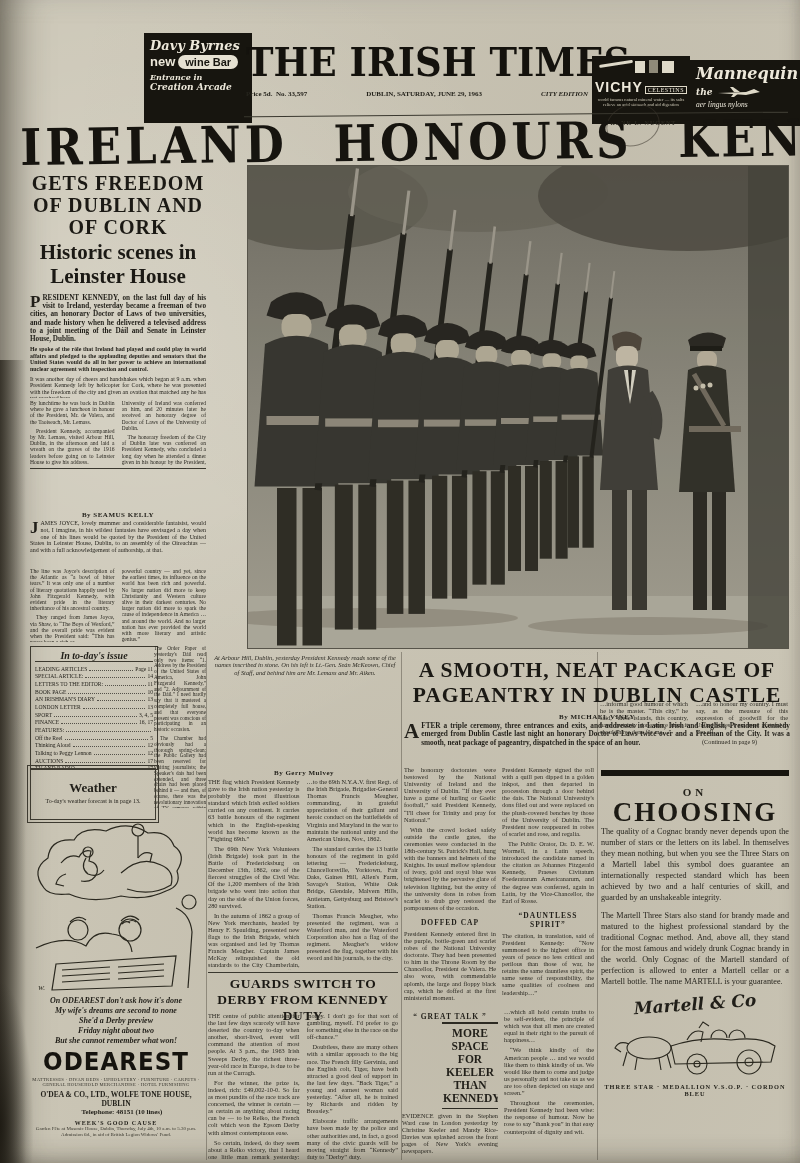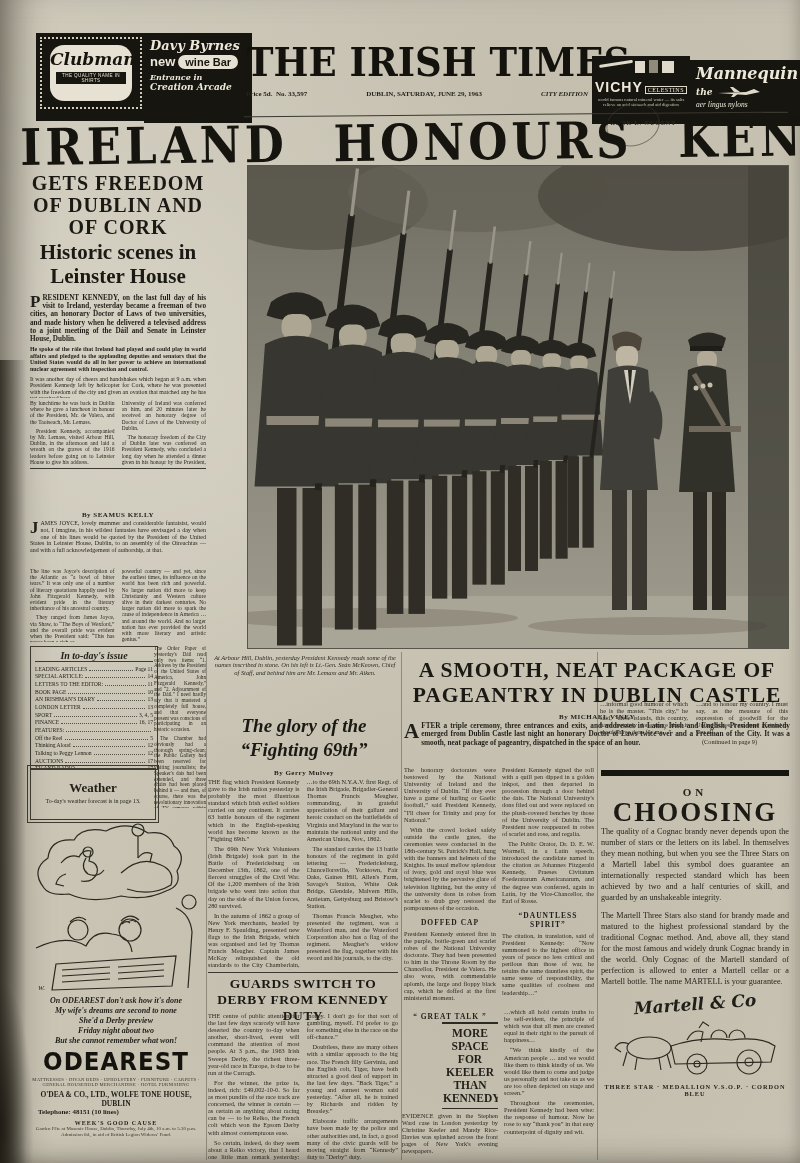--- a/index.html
+++ b/index.html
@@ -43,28 +43,20 @@
     font-weight:bold;font-size:11.5px;line-height:13px;text-align:center;margin-left:40px;}
   .martell-body{font-size:8.2px;line-height:11px;text-align:justify;color:#27251e;}
   .martell-body p{margin:0 0 7px;}
   .stamp{border:1.5px solid rgba(60,55,45,.55);border-radius:50%;transform:rotate(-14deg);}
 </style>
 </head>
 <body>
 
 <div class="page">
 
-  <div class="abs blackad" style="left:36px;top:33px;width:102px;height:80px;padding:4px;">
-    <div style="border:2px dotted #cfc9b8;height:68px;display:flex;align-items:center;justify-content:center;">
-      <div style="background:#e6e1d2;color:#17150f;border-radius:14px;width:82px;height:52px;text-align:center;padding-top:4px;">
-        <div class="script" style="font-size:17px;">Clubman</div>
-        <div style="background:#17150f;color:#e6e1d2;font-size:4.6px;letter-spacing:.4px;margin:3px 6px 0;padding:1px 0;font-family:'Liberation Sans',sans-serif;">THE QUALITY NAME IN SHIRTS</div>
-      </div>
-    </div>
-  </div>
 
   <div class="abs blackad" style="left:144px;top:33px;width:96px;height:80px;padding:5px 6px;">
     <div class="script" style="font-size:13px;">Davy Byrnes</div>
     <div style="display:flex;align-items:center;gap:3px;margin-top:1px;">
       <span style="font-family:'Liberation Sans',sans-serif;font-weight:bold;font-size:13px;">new</span>
       <span style="background:#e6e1d2;color:#17150f;border-radius:9px;padding:1px 7px;font-weight:bold;font-size:11px;font-family:'Liberation Sans',sans-serif;">wine Bar</span>
     </div>
     <div class="script" style="font-size:8px;margin-top:3px;">Entrance in</div>
     <div class="script" style="font-size:9px;">Creation Arcade</div>
   </div>
@@ -266,21 +258,21 @@
     <div class="poem">
         <p>On ODEAREST don't ask how it's done</p>
         <p>My wife's dreams are second to none</p>
         <p>She'd a Derby preview</p>
         <p>Friday night about two</p>
         <p>But she cannot remember what won!</p>
       </div>
     <div style="text-align:center;font-family:'DejaVu Sans',sans-serif;font-weight:bold;font-size:23px;letter-spacing:1px;color:#15130e;margin-top:2px;transform:scaleY(1.1);">ODEAREST</div>
     <div style="font-size:4.6px;text-align:center;letter-spacing:.3px;margin-top:3px;color:#33312a;">MATTRESSES · DIVAN BEDS · UPHOLSTERY · FURNITURE · CARPETS · GENERAL HOUSEHOLD MERCHANDISE · HOTEL FURNISHING</div>
     <div style="font-size:7.5px;font-weight:bold;text-align:center;margin-top:3px;">O'DEA &amp; CO., LTD., WOLFE TONE HOUSE, DUBLIN</div>
-    <div style="font-size:7px;font-weight:bold;text-align:left;padding-left:12px;">Telephone: 48151 (10 lines)</div>
+    <div style="font-size:7px;font-weight:bold;text-align:center;padding-left:12px;">Telephone: 48151 (10 lines)</div>
     <div style="font-size:6px;font-weight:bold;text-align:center;margin-top:4px;letter-spacing:1px;">WEEK'S GOOD CAUSE</div>
     <div style="font-size:5px;text-align:center;line-height:5.8px;color:#3a382f;">Garden Fête at Masonic House, Dublin, Thursday, July 4th, 10 a.m. to 5.30 p.m. Admission 6d., in aid of British Legion Widows' Fund.</div>
   </div>
 
   <div class="abs" style="left:248px;top:166px;width:540px;height:482px;outline:1px solid #57544a;">
     <svg width="540" height="482" viewBox="0 0 540 482">
       <defs>
         <linearGradient id="pbg" x1="0" y1="0" x2="0" y2="1">
           <stop offset="0" stop-color="#6e6b61"></stop>
           <stop offset=".5" stop-color="#8a877b"></stop>
@@ -343,24 +335,20 @@
       <rect x="0" y="0" width="540" height="482" fill="#8d8a7e" opacity=".07"></rect>
     </svg>
   </div>
 
   <div class="abs caption" style="left:212px;top:654px;width:186px;height:54px;overflow:hidden;">At Arbour Hill, Dublin, yesterday President Kennedy reads some of the names inscribed in stone. On his left is Lt.-Gen. Seán McKeown, Chief of Staff, and behind him are Mr. Lemass and Mr. Aiken.</div>
 
   <div class="abs vrule" style="left:206px;top:652px;height:508px;"></div>
   <div class="abs vrule" style="left:401px;top:652px;height:508px;"></div>
   <div class="abs vrule" style="left:597px;top:652px;height:508px;"></div>
 
-  <div class="abs h-serif" style="left:210px;top:714px;width:188px;font-size:19px;line-height:24px;font-style:italic;">
-    <div>The glory of the</div>
-    <div>“Fighting 69th”</div>
-  </div>
   <div class="abs byline" style="left:210px;top:766px;width:188px;">By Gerry Mulvey</div>
   <div class="abs cols" style="left:208px;top:778px;width:190px;height:192px;overflow:hidden;">
     <div class="col bodytext dropcap-host">
         <p>THE flag which President Kennedy gave to the Irish nation yesterday is probably the most illustrious standard which Irish exiled soldiers carried on any continent. It carries 63 battle honours of the regiment which in the English-speaking world has become known as the “Fighting 69th.”</p>
         <p>The 69th New York Volunteers (Irish Brigade) took part in the Battle of Fredericksburg on December 13th, 1862, one of the fiercest struggles of the Civil War. Of the 1,200 members of the Irish brigade who went into action that day on the side of the Union forces, 280 survived.</p>
         <p>In the autumn of 1862 a group of New York merchants, headed by Henry F. Spaulding, presented new flags to the Irish Brigade, which was organised and led by Thomas Francis Meagher. Captain James McKay relinquished the old standards to the City Chamberlain, David Devlin, who exhorted: “Let your watchword and battle-cry be: ‘The Union, our country, and Ireland for ever!’”</p>
       </div>
     <div class="col bodytext">
         <p>…to the 69th N.Y.A.V. first Regt. of the Irish Brigade, Brigadier-General Thomas Francis Meagher, commanding, in grateful appreciation of their gallant and heroic conduct on the battlefields of Virginia and Maryland in the war to maintain the national unity and the American Union, Nov., 1862.</p>
         <p>The standard carries the 13 battle honours of the regiment in gold lettering — Fredericksburg, Chancellorsville, Yorktown, Fair Oaks, Gaines Hill, Allen's Farm, Savage's Station, White Oak Bridge, Glendale, Malvern Hills, Antietam, Gettysburg and Bristow's Station.</p>

